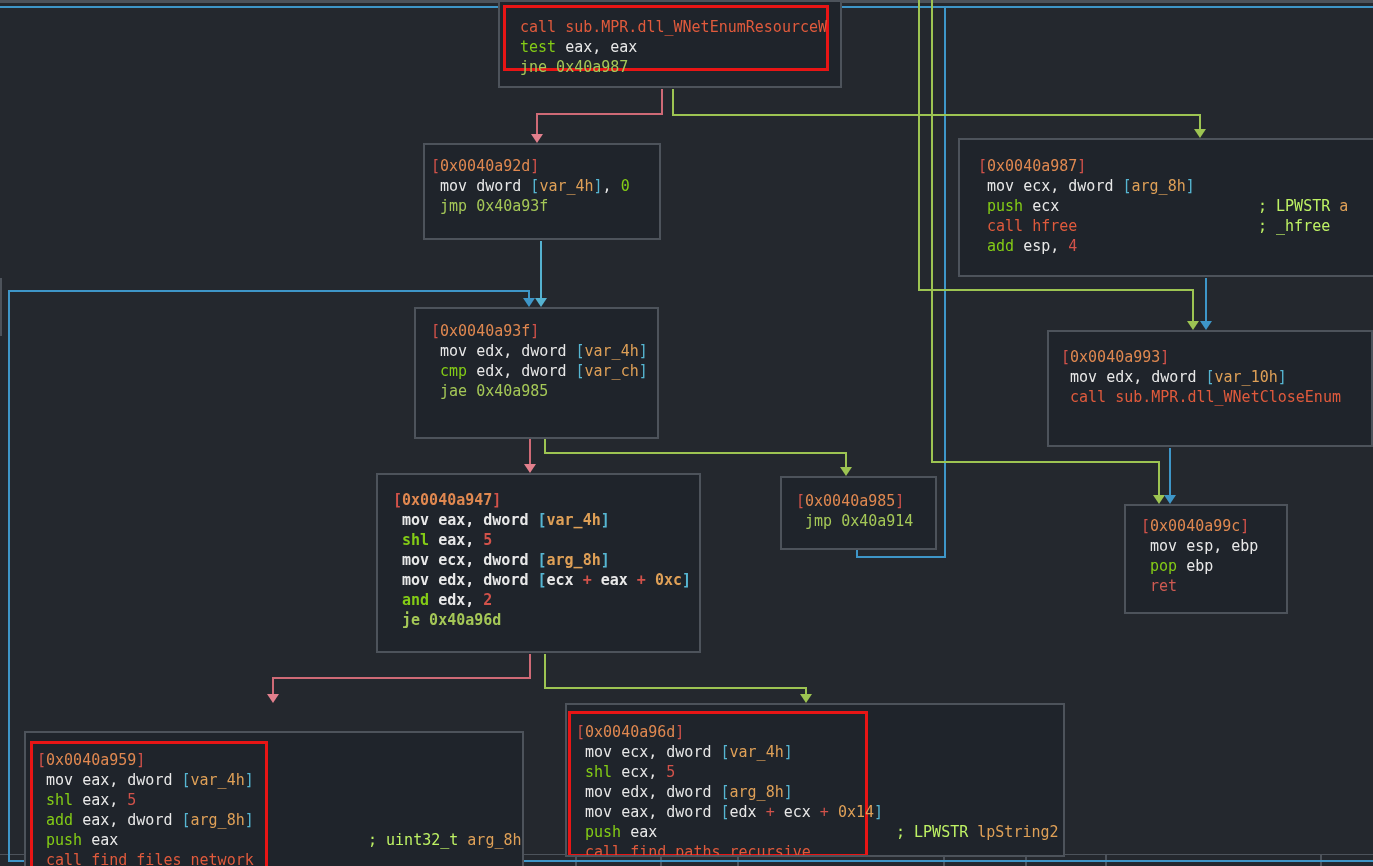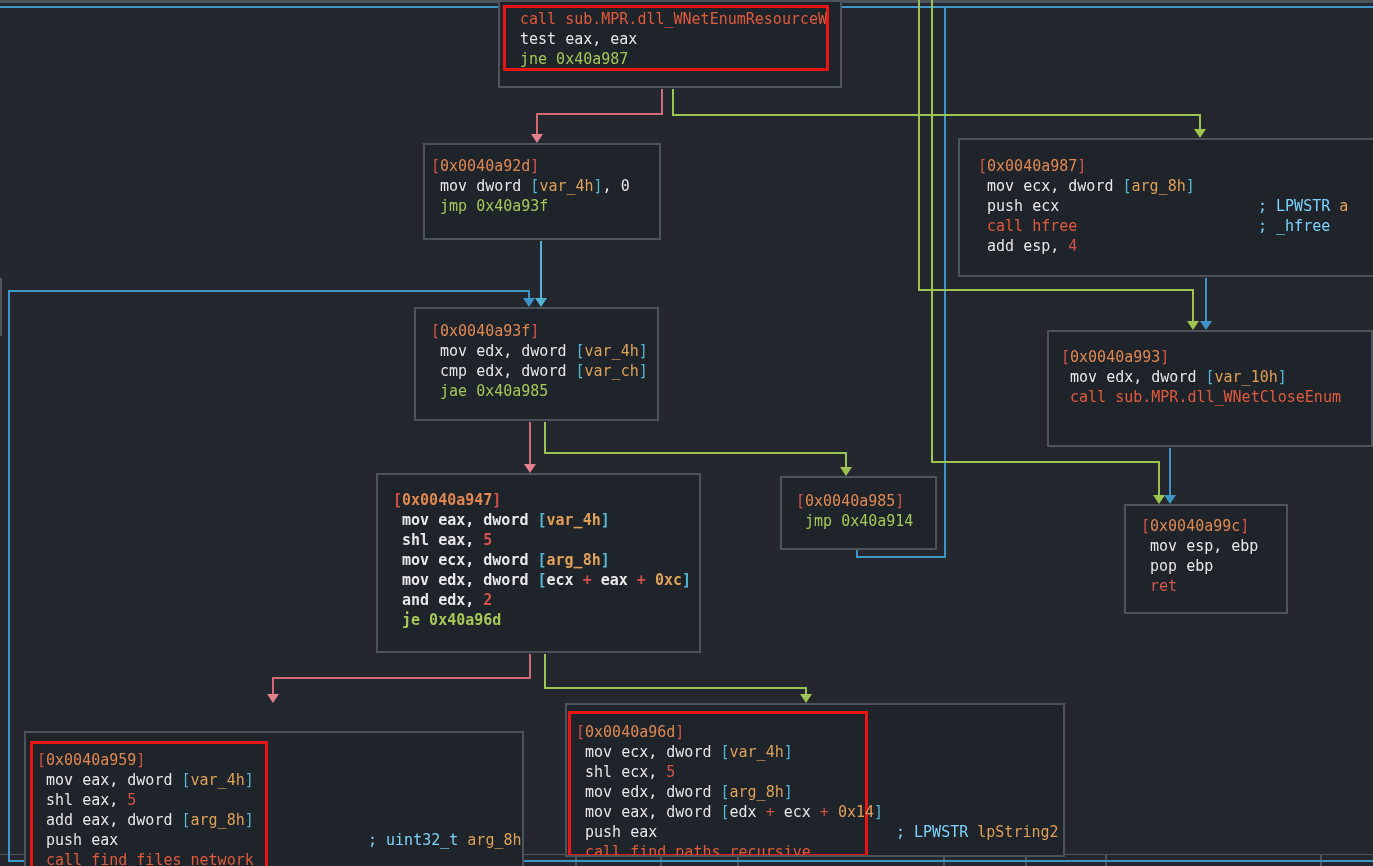--- a/index.html
+++ b/index.html
@@ -21,29 +21,29 @@
   .arrow-b{border-top:9px solid #3e96c8;}
   .arrow-b2{border-top:9px solid #55b2d0;}
   .block{
     position:absolute;background:#1f242b;border:2px solid #4d535b;
     box-sizing:border-box;overflow:hidden;
   }
   .hl{position:absolute;border:3px solid #e81515;box-sizing:border-box;pointer-events:none;}
   .line{position:relative;height:20px;white-space:pre;}
   .cm{position:absolute;top:0;white-space:pre;}
   .tk-mn{color:#e8e8e8;}
-  .tk-cy{color:#e5e5e5;}
+  .tk-cy{color:#84cc16;}
   .tk-grn{color:#a5c857;}
   .tk-call{color:#e05a3c;}
   .tk-num{color:#d2524a;}
   .tk-var{color:#dfa057;}
   .tk-cbr{color:#56b6d2;}
   .tk-brk{color:#d2524a;}
   .tk-addr{color:#e08850;}
-  .tk-com{color:#7dd3fc;}
+  .tk-com{color:#bef264;}
   .tk-cvar{color:#dfa057;}
   .tk-plus{color:#d2524a;}
   .tk-ret{color:#cf5a52;}
 </style>
 </head>
 <body>
 
 <div id="canvas">
     <div class="edge edge-gy" style="left: 0px; top: 0px; width: 1373px; height: 3px;"></div>
     <div class="edge edge-gy" style="left: 0px; top: 278px; width: 2px; height: 58px;"></div>
@@ -97,21 +97,21 @@
     <div class="arrow arrow-b" style="left: 1200px; top: 321px;"></div>
     <div class="arrow arrow-g" style="left: 1187px; top: 321px;"></div>
     <div class="arrow arrow-r" style="left: 524px; top: 464px;"></div>
     <div class="arrow arrow-g" style="left: 840px; top: 467px;"></div>
     <div class="arrow arrow-g" style="left: 1153px; top: 495px;"></div>
     <div class="arrow arrow-b" style="left: 1164px; top: 495px;"></div>
     <div class="arrow arrow-r" style="left: 267px; top: 694px;"></div>
     <div class="arrow arrow-g" style="left: 800px; top: 694px;"></div>
     <div class="block" style="left: 498px; top: 0px; width: 344px; height: 88px;">
       <div class="hl" style="left: 3px; top: 3px; width: 326px; height: 66px;"></div>
-      <div style="padding-top: 7px; padding-left: 20px;">
+      <div style="padding-top: 15px; padding-left: 20px;">
         <div class="line"><span class="tk-call">call sub.MPR.dll_WNetEnumResourceW</span></div>
         <div class="line"><span class="tk-cy">test</span><span class="tk-mn"> eax, eax</span></div>
         <div class="line"><span class="tk-grn">jne 0x40a987</span></div>
       </div>
     </div>
     <div class="block" style="left: 423px; top: 143px; width: 238px; height: 97px;">
       <div style="padding-top: 11px; padding-left: 6px;">
         <div class="line"><span class="tk-brk">[</span><span class="tk-addr">0x0040a92d</span><span class="tk-brk">]</span></div>
         <div class="line"><span class="tk-mn"> mov dword </span><span class="tk-cbr">[</span><span class="tk-var">var_4h</span><span class="tk-cbr">]</span><span class="tk-mn">, </span><span class="tk-cy">0</span></div>
         <div class="line"><span class="tk-grn"> jmp 0x40a93f</span></div>
@@ -119,21 +119,21 @@
     </div>
     <div class="block" style="left: 958px; top: 138px; width: 420px; height: 139px;">
       <div style="padding-top: 16px; padding-left: 18px;">
         <div class="line"><span class="tk-brk">[</span><span class="tk-addr">0x0040a987</span><span class="tk-brk">]</span></div>
         <div class="line"><span class="tk-mn"> mov ecx, dword </span><span class="tk-cbr">[</span><span class="tk-var">arg_8h</span><span class="tk-cbr">]</span></div>
         <div class="line"><span class="tk-cy"> push</span><span class="tk-mn"> ecx</span><span class="cm" style="left: 280px;"><span class="tk-com">; LPWSTR </span><span class="tk-cvar">a</span></span></div>
         <div class="line"><span class="tk-call"> call hfree</span><span class="cm" style="left: 280px;"><span class="tk-com">; _hfree</span></span></div>
         <div class="line"><span class="tk-cy"> add</span><span class="tk-mn"> esp, </span><span class="tk-num">4</span></div>
       </div>
     </div>
-    <div class="block" style="left: 414px; top: 307px; width: 245px; height: 114px;">
+    <div class="block" style="left: 414px; top: 307px; width: 245px; height: 132px;">
       <div style="padding-top: 12px; padding-left: 15px;">
         <div class="line"><span class="tk-brk">[</span><span class="tk-addr">0x0040a93f</span><span class="tk-brk">]</span></div>
         <div class="line"><span class="tk-mn"> mov edx, dword </span><span class="tk-cbr">[</span><span class="tk-var">var_4h</span><span class="tk-cbr">]</span></div>
         <div class="line"><span class="tk-cy"> cmp</span><span class="tk-mn"> edx, dword </span><span class="tk-cbr">[</span><span class="tk-var">var_ch</span><span class="tk-cbr">]</span></div>
         <div class="line"><span class="tk-grn"> jae 0x40a985</span></div>
       </div>
     </div>
     <div class="block" style="left: 1047px; top: 330px; width: 326px; height: 117px;">
       <div style="padding-top: 15px; padding-left: 12px;">
         <div class="line"><span class="tk-brk">[</span><span class="tk-addr">0x0040a993</span><span class="tk-brk">]</span></div>

